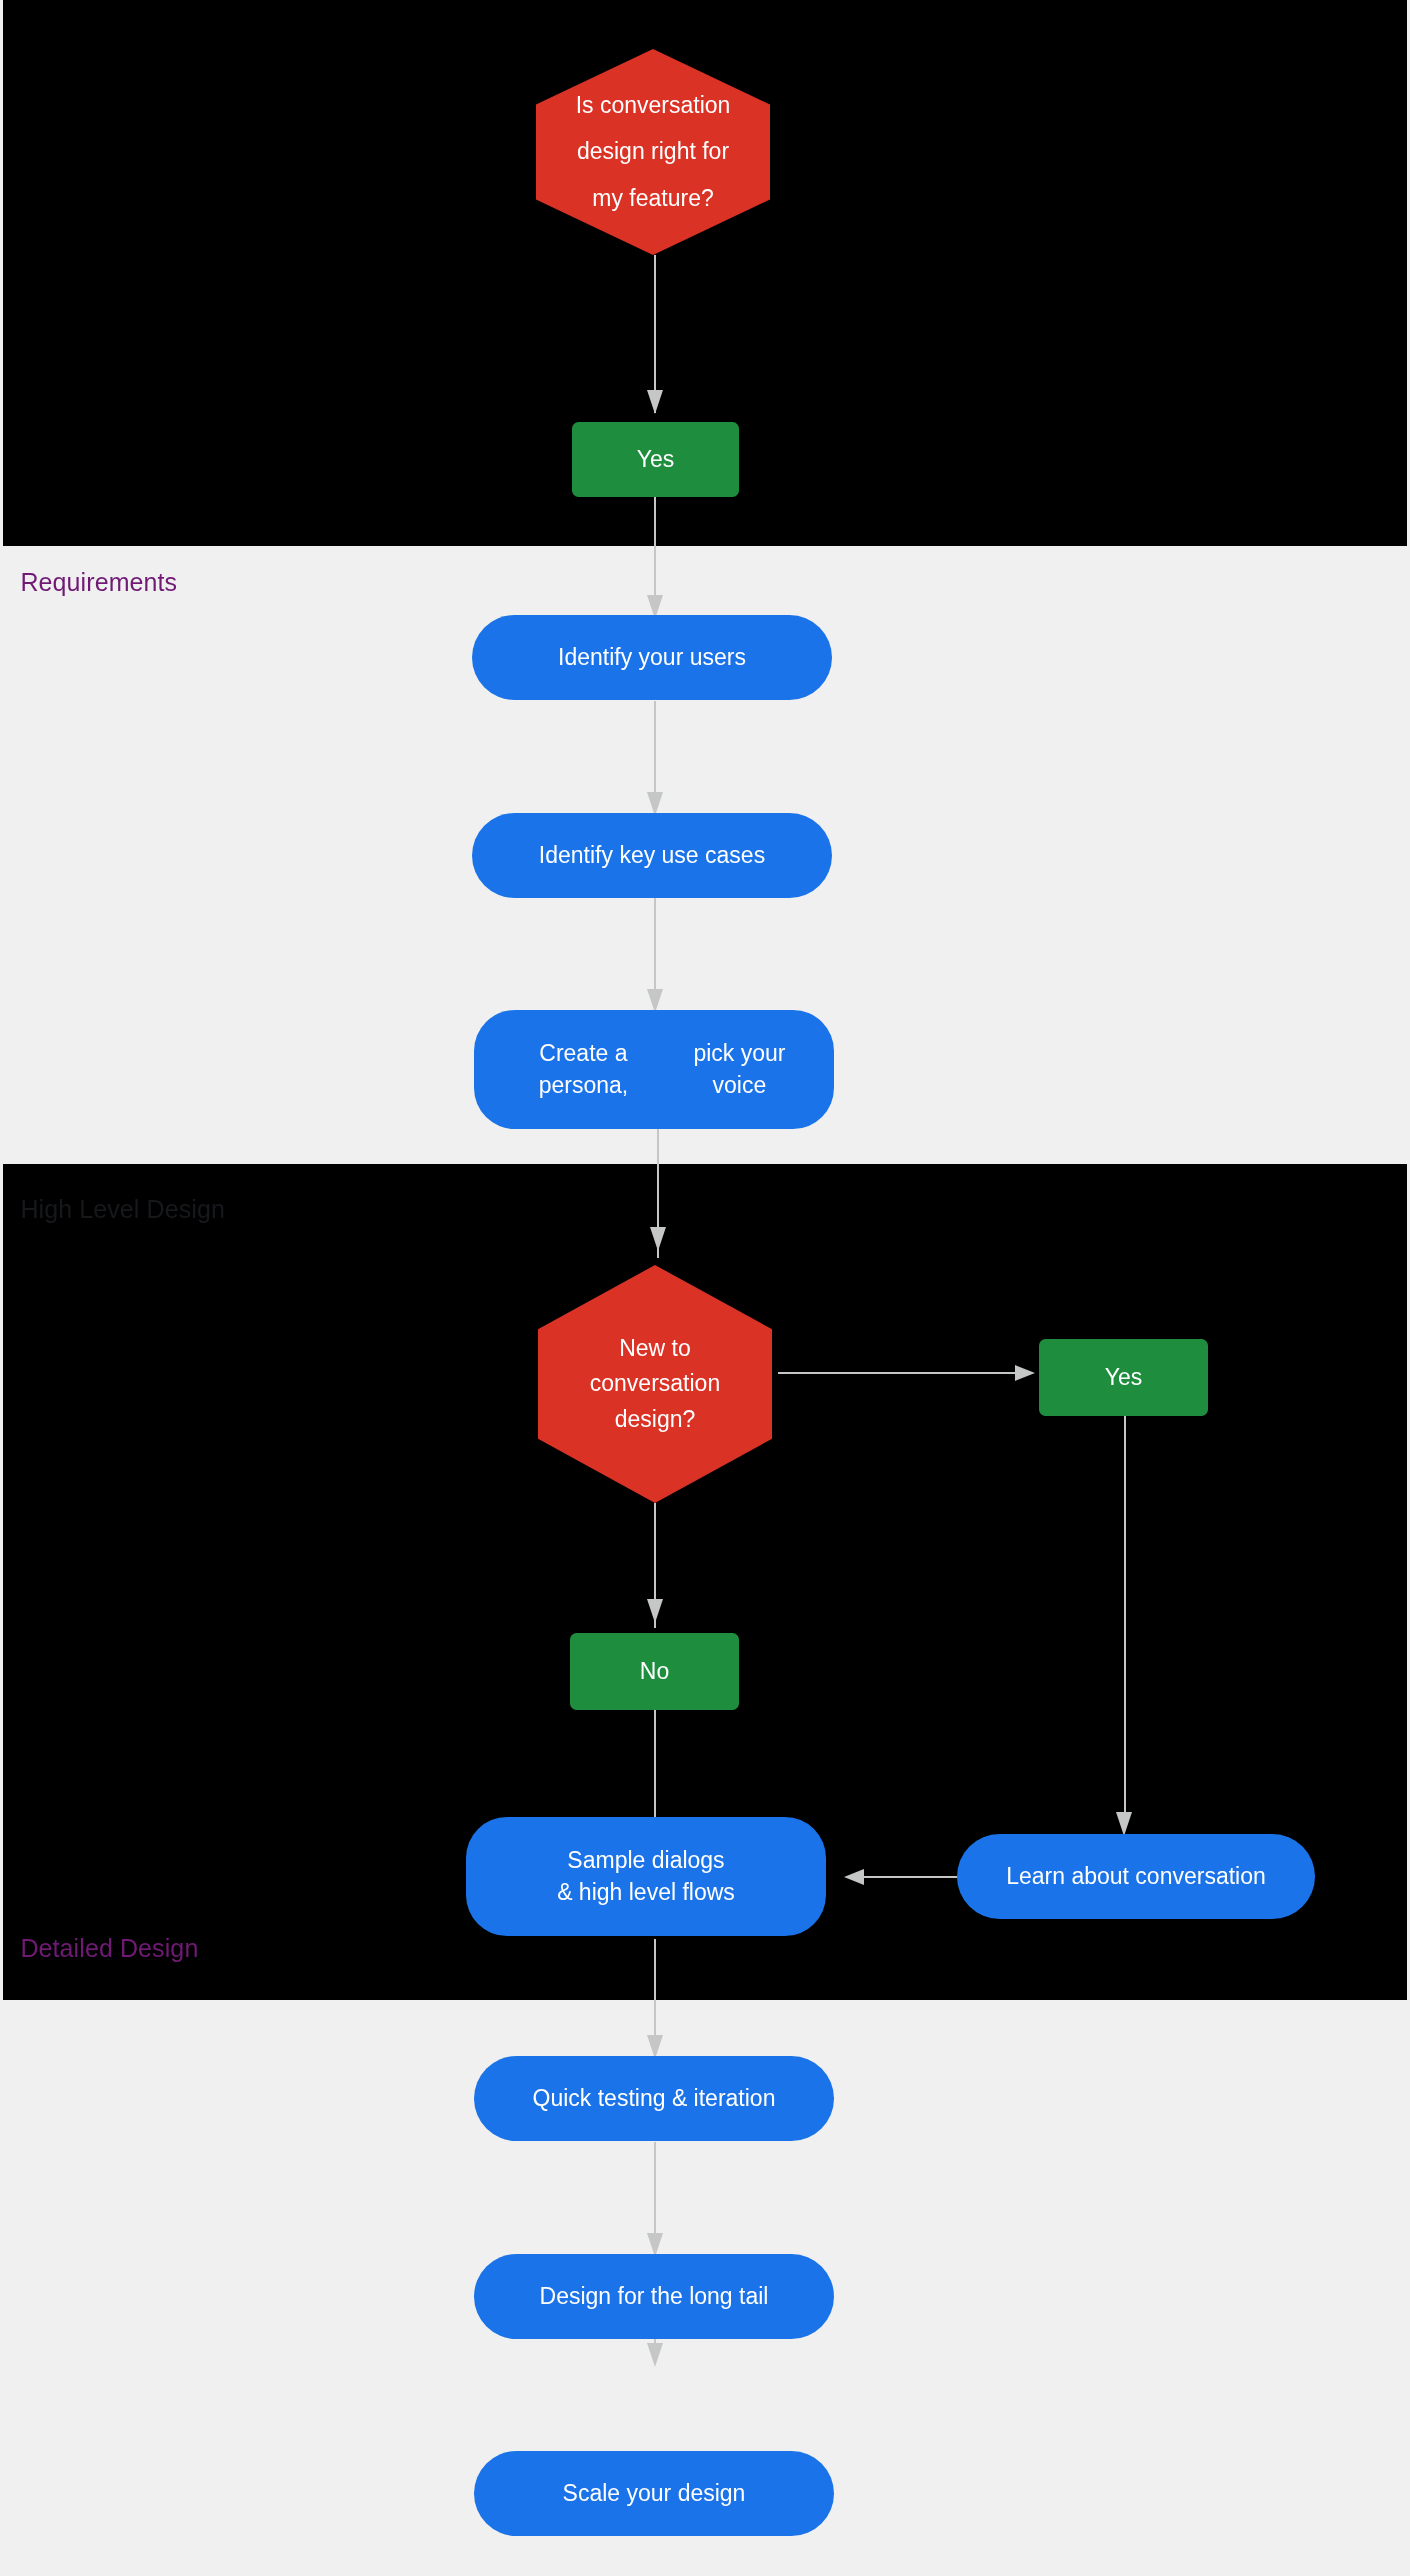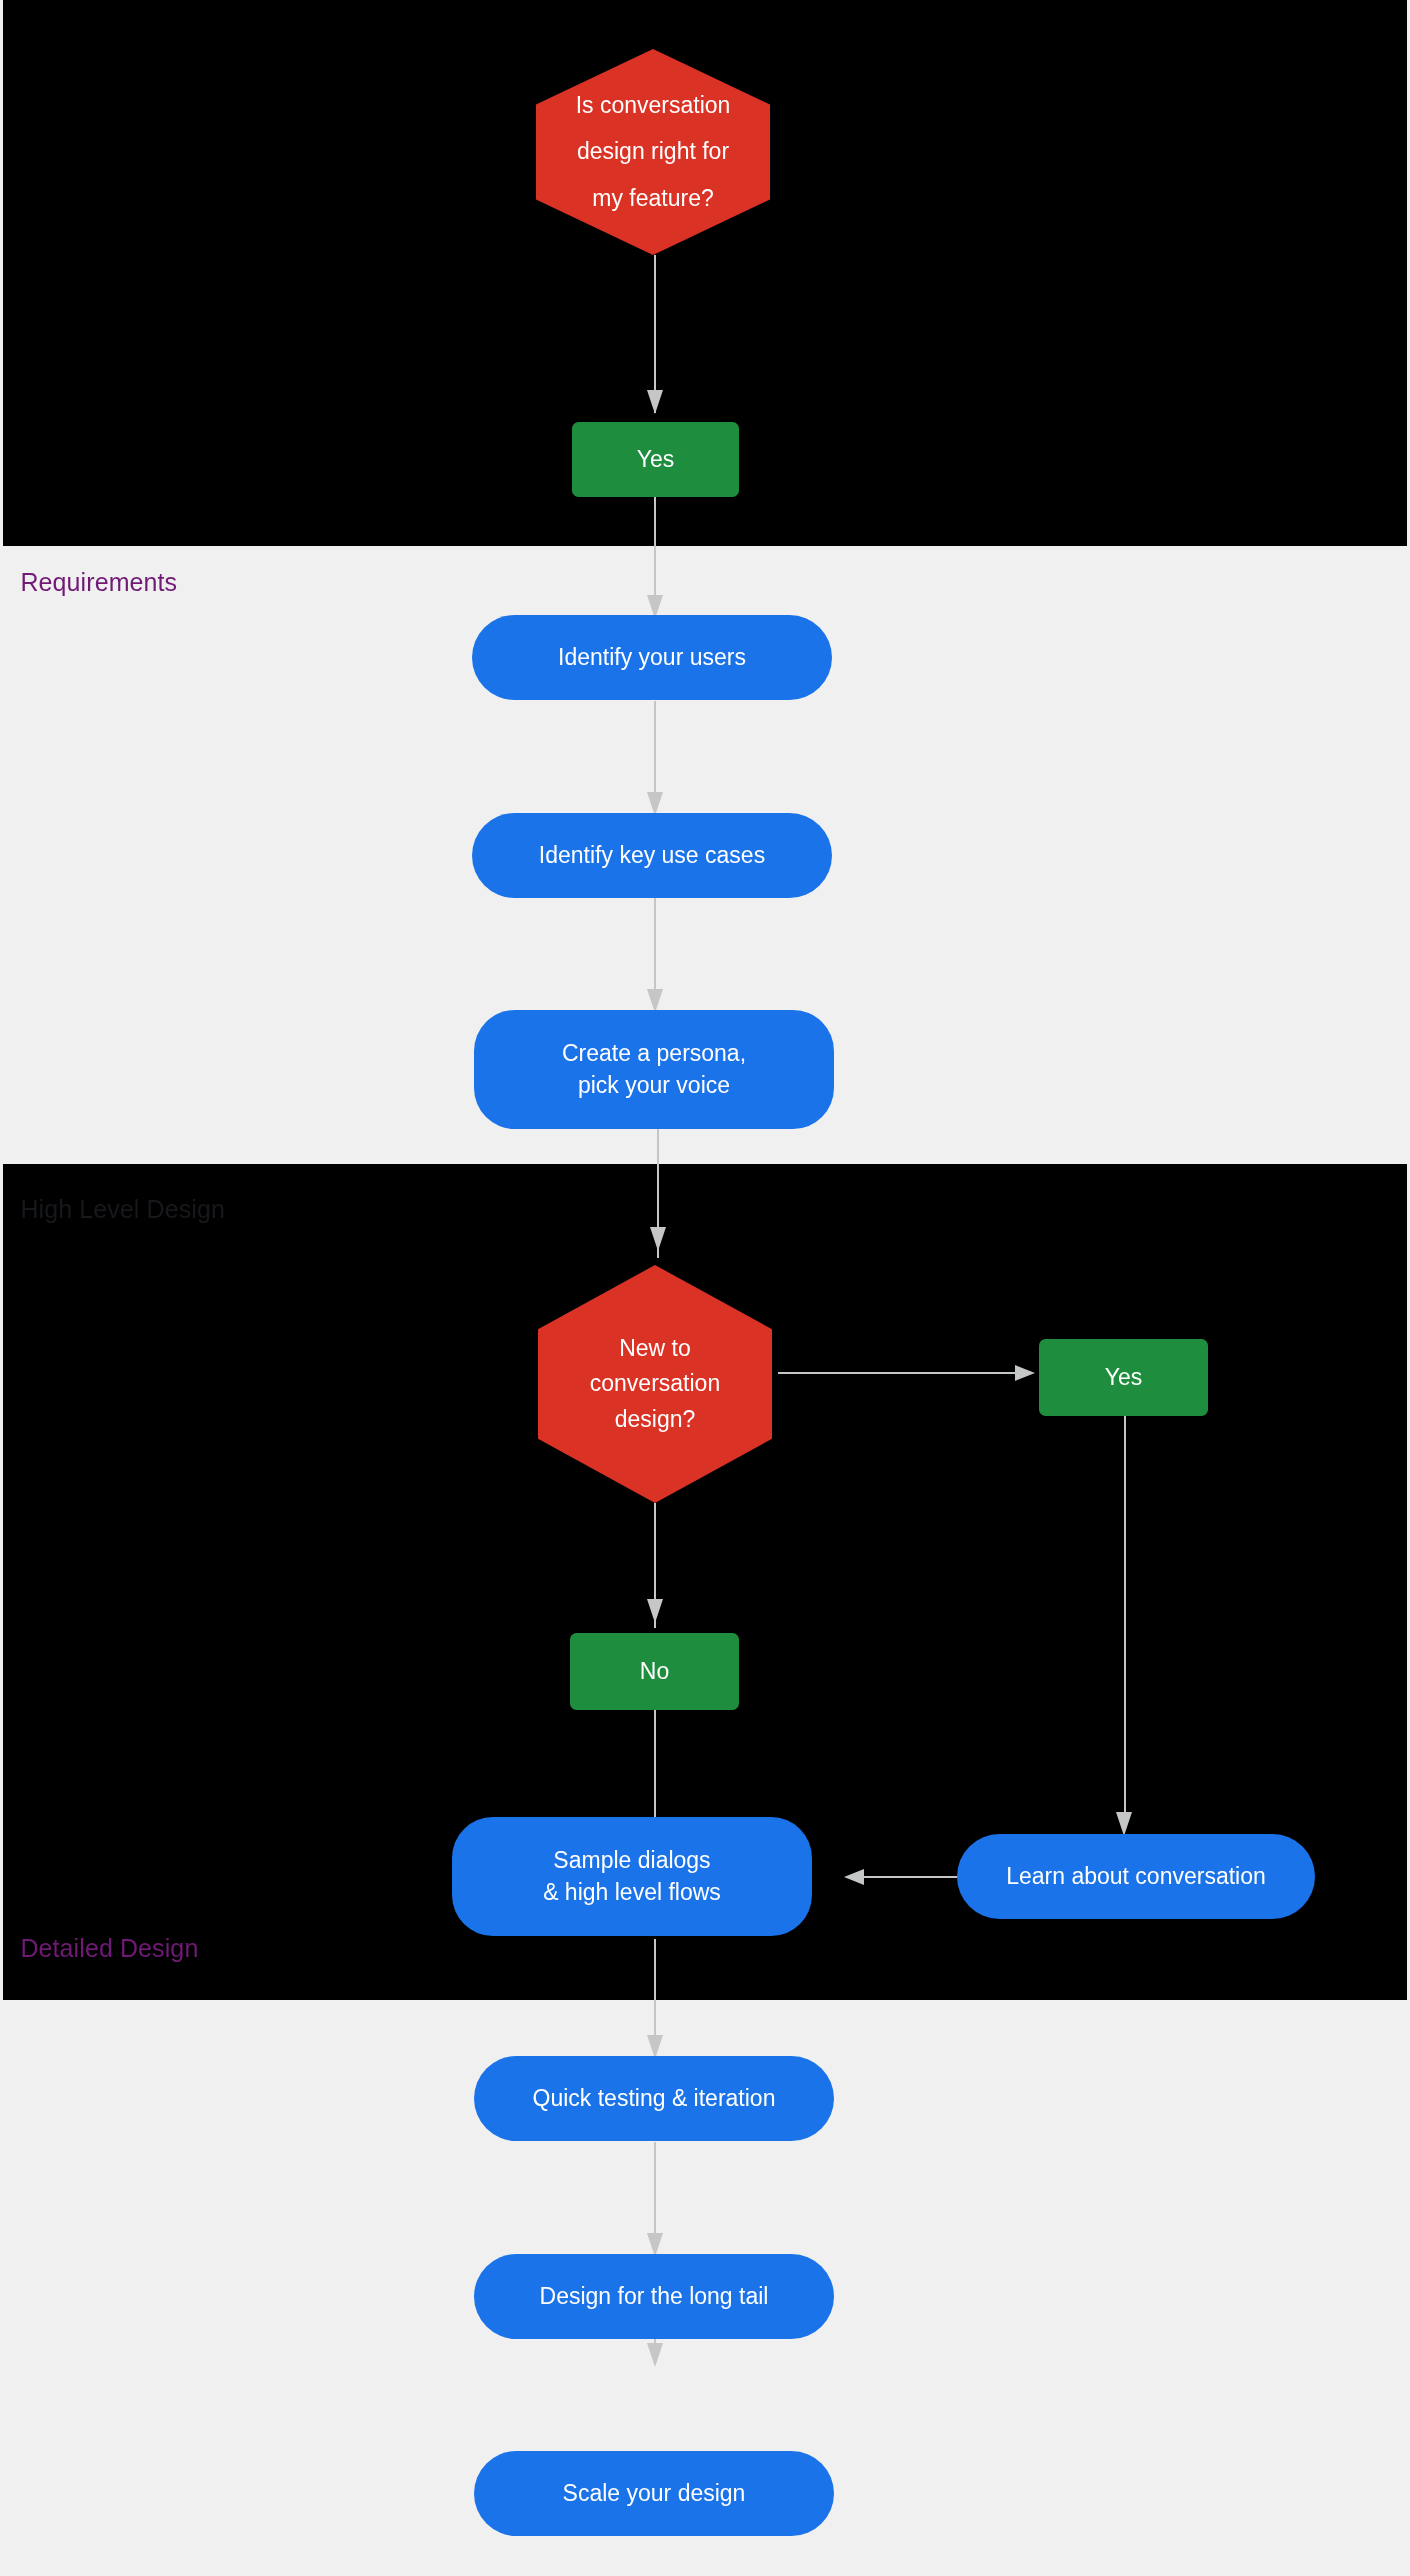--- a/index.html
+++ b/index.html
@@ -189,21 +189,21 @@
   </div>
 
   <div class="node pill" style="left:472px; top:615px; width:360px; height:85px;">
     <span>Identify your users</span>
   </div>
 
   <div class="node pill" style="left:472px; top:813px; width:360px; height:85px;">
     <span>Identify key use cases</span>
   </div>
 
-  <div class="node pill two-line" style="left:474px; top:1010px; width:360px; height:119px; flex-direction:column;">
+  <div class="node pill two-line" style="left:474px; top:1010px; width:360px; height:119px; flex-direction:row;">
     <span>Create a persona,</span>
     <span>pick your voice</span>
   </div>
 
   <div class="node hex" style="left:538px; top:1265px; width:234px; height:238px; flex-direction:column;">
     <span>New to</span>
     <span>conversation</span>
     <span>design?</span>
   </div>
 
@@ -212,21 +212,21 @@
   </div>
 
   <div class="node rect-green" style="left:570px; top:1633px; width:169px; height:77px;">
     <span>No</span>
   </div>
 
   <div class="node pill" style="left:957px; top:1834px; width:358px; height:85px;">
     <span>Learn about conversation</span>
   </div>
 
-  <div class="node pill two-line" style="left:452px; top:1817px; width:360px; height:119px; flex-direction:column;">
+  <div class="node pill two-line" style="left:466px; top:1817px; width:360px; height:119px; flex-direction:column;">
     <span>Sample dialogs</span>
     <span>&amp; high level flows</span>
   </div>
 
   <div class="node pill" style="left:474px; top:2056px; width:360px; height:85px;">
     <span>Quick testing &amp; iteration</span>
   </div>
 
   <div class="node pill" style="left:474px; top:2254px; width:360px; height:85px;">
     <span>Design for the long tail</span>

